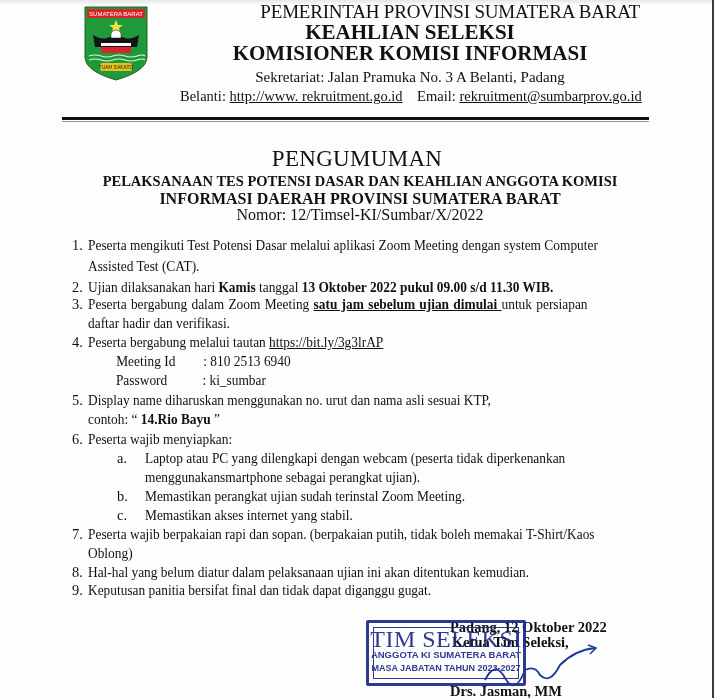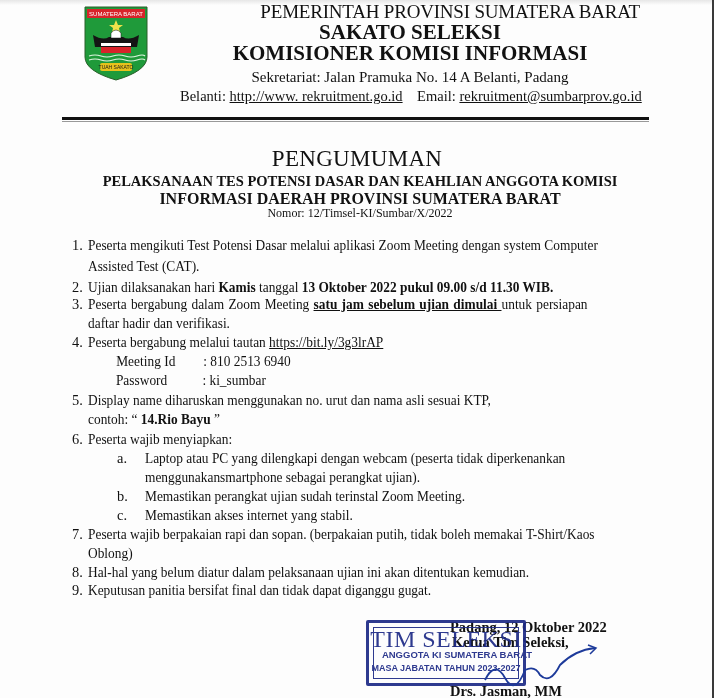--- a/index.html
+++ b/index.html
@@ -23,41 +23,41 @@
   .lh-web { top:88px; font-size:14.5px; }
   .lh-web .u { text-decoration:underline; }
   .divider { position:absolute; left:62px; top:117px; width:587px; height:3px; background:#111; }
   .divider2 { position:absolute; left:62px; top:121px; width:587px; height:1px; background:#999; }
 
   
   .tt { position:absolute; left:0; width:714px; text-align:center; white-space:nowrap; }
   .t-peng { top:146px; font-size:23px; letter-spacing:0.3px; }
   .t-sub1 { top:173px; font-size:14.5px; font-weight:bold; left:90px; width:540px; }
   .t-sub2 { top:190px; font-size:16px; font-weight:bold; left:60px; width:600px;font-family:Liberation Serif, serif; }
-  .t-nomor { top:206px; font-size:12px; left:60px; width:600px; }
+  .t-nomor { top:206px; font-size:16px; left:60px; width:600px; }
   .num { position:absolute; left:72px; font-size:14.4px; line-height:18px; }
   .txt { position:absolute; left:88px; font-size:14.4px; line-height:18px; white-space:nowrap;
          transform-origin:left top; }
   .sub-l { position:absolute; left:117px; font-size:14.4px; line-height:18px; }
   .sub-t { position:absolute; left:145px; font-size:14.4px; line-height:18px; white-space:nowrap; transform-origin:left top; }
   .kv-k { position:absolute; left:114px; font-size:14.4px; line-height:18px; }
   .kv-v { position:absolute; left:200px; font-size:14.4px; line-height:18px; }
   b { font-weight:bold; }
   .ul { text-decoration:underline; }
   .cond { transform:scaleX(0.93); }
 
   
   .sig { position:absolute; font-size:14.5px; white-space:nowrap;font-weight:bold; }
   .stamp { position:absolute; left:366px; top:620px; width:160px; height:66px;
     border:3px solid #1d2a86; border-radius:2px; color:#1d2a86; box-sizing:border-box;
     font-family:"Liberation Sans","DejaVu Sans",sans-serif; text-align:center; opacity:0.92; }
   .stamp-inner { position:absolute; left:4px; top:4px; right:4px; bottom:4px; border:1px solid #1d2a86; }
   .stamp-t1 { position:absolute; left:0; width:100%; top:3px; font-family:"Liberation Serif",serif;
     font-weight:normal; font-size:24px; letter-spacing:0.5px; }
-  .stamp-t2 { position:absolute; left:0; width:100%; top:26px; font-weight:bold; font-size:9.5px;margin-left:11px; }
+  .stamp-t2 { position:absolute; left:0; width:100%; top:26px; font-weight:bold; font-size:9.5px; }
   .stamp-t3 { position:absolute; left:0; width:100%; top:40px; font-weight:bold; font-size:9px; }
   .sig-scribble { position:absolute; left:480px; top:640px; width:120px; height:50px; }
 </style>
 </head>
 <body>
 
 <div class="topshade"></div>
 <div class="rightbar"></div>
 
 <svg class="logo" viewBox="0 0 66 76">
@@ -69,23 +69,23 @@
   <path d="M28 28 Q33 22 38 28 L38 33 L28 33 Z" fill="#fff" stroke="#141414" stroke-width="0.5"></path>
   <rect x="18" y="38" width="30" height="3" fill="#fff"></rect>
   <rect x="18" y="42" width="30" height="6" fill="#d8232a"></rect>
   <path d="M6 51 Q12 49 18 51 T30 51 T42 51 T54 51 T62 51" stroke="#e0f5e0" stroke-width="1.2" fill="none"></path>
   <path d="M6 55 Q12 53 18 55 T30 55 T42 55 T54 55 T62 55" stroke="#e0f5e0" stroke-width="1.2" fill="none"></path>
   <rect x="17" y="58" width="32" height="8" rx="2" fill="#e8c21c"></rect>
   <text x="33" y="64" font-size="5" fill="#1a1a1a" text-anchor="middle" font-family="Liberation Sans, sans-serif">TUAH SAKATO</text>
 </svg>
 
 <div class="lh lh-gov">PEMERINTAH PROVINSI SUMATERA BARAT</div>
-<div class="lh lh-panitia">SAKATO SELEKSI</div>
+<div class="lh lh-panitia">KEAHLIAN SELEKSI</div>
 <div class="lh lh-komisioner">KOMISIONER KOMISI INFORMASI</div>
-<div class="lh lh-sekretariat">Sekretariat: Jalan Pramuka No. 14 A Belanti, Padang</div>
+<div class="lh lh-sekretariat">Sekretariat: Jalan Pramuka No. 3 A Belanti, Padang</div>
 <div class="lh lh-web">
   <span>Belanti:</span>
   <span class="u">http://www. rekruitment.go.id</span>
   &nbsp;&nbsp;
   <span>Email:</span>
   <span class="u">rekruitment@sumbarprov.go.id</span>
 </div>
 <div class="divider"></div>
 <div class="divider2"></div>
 

